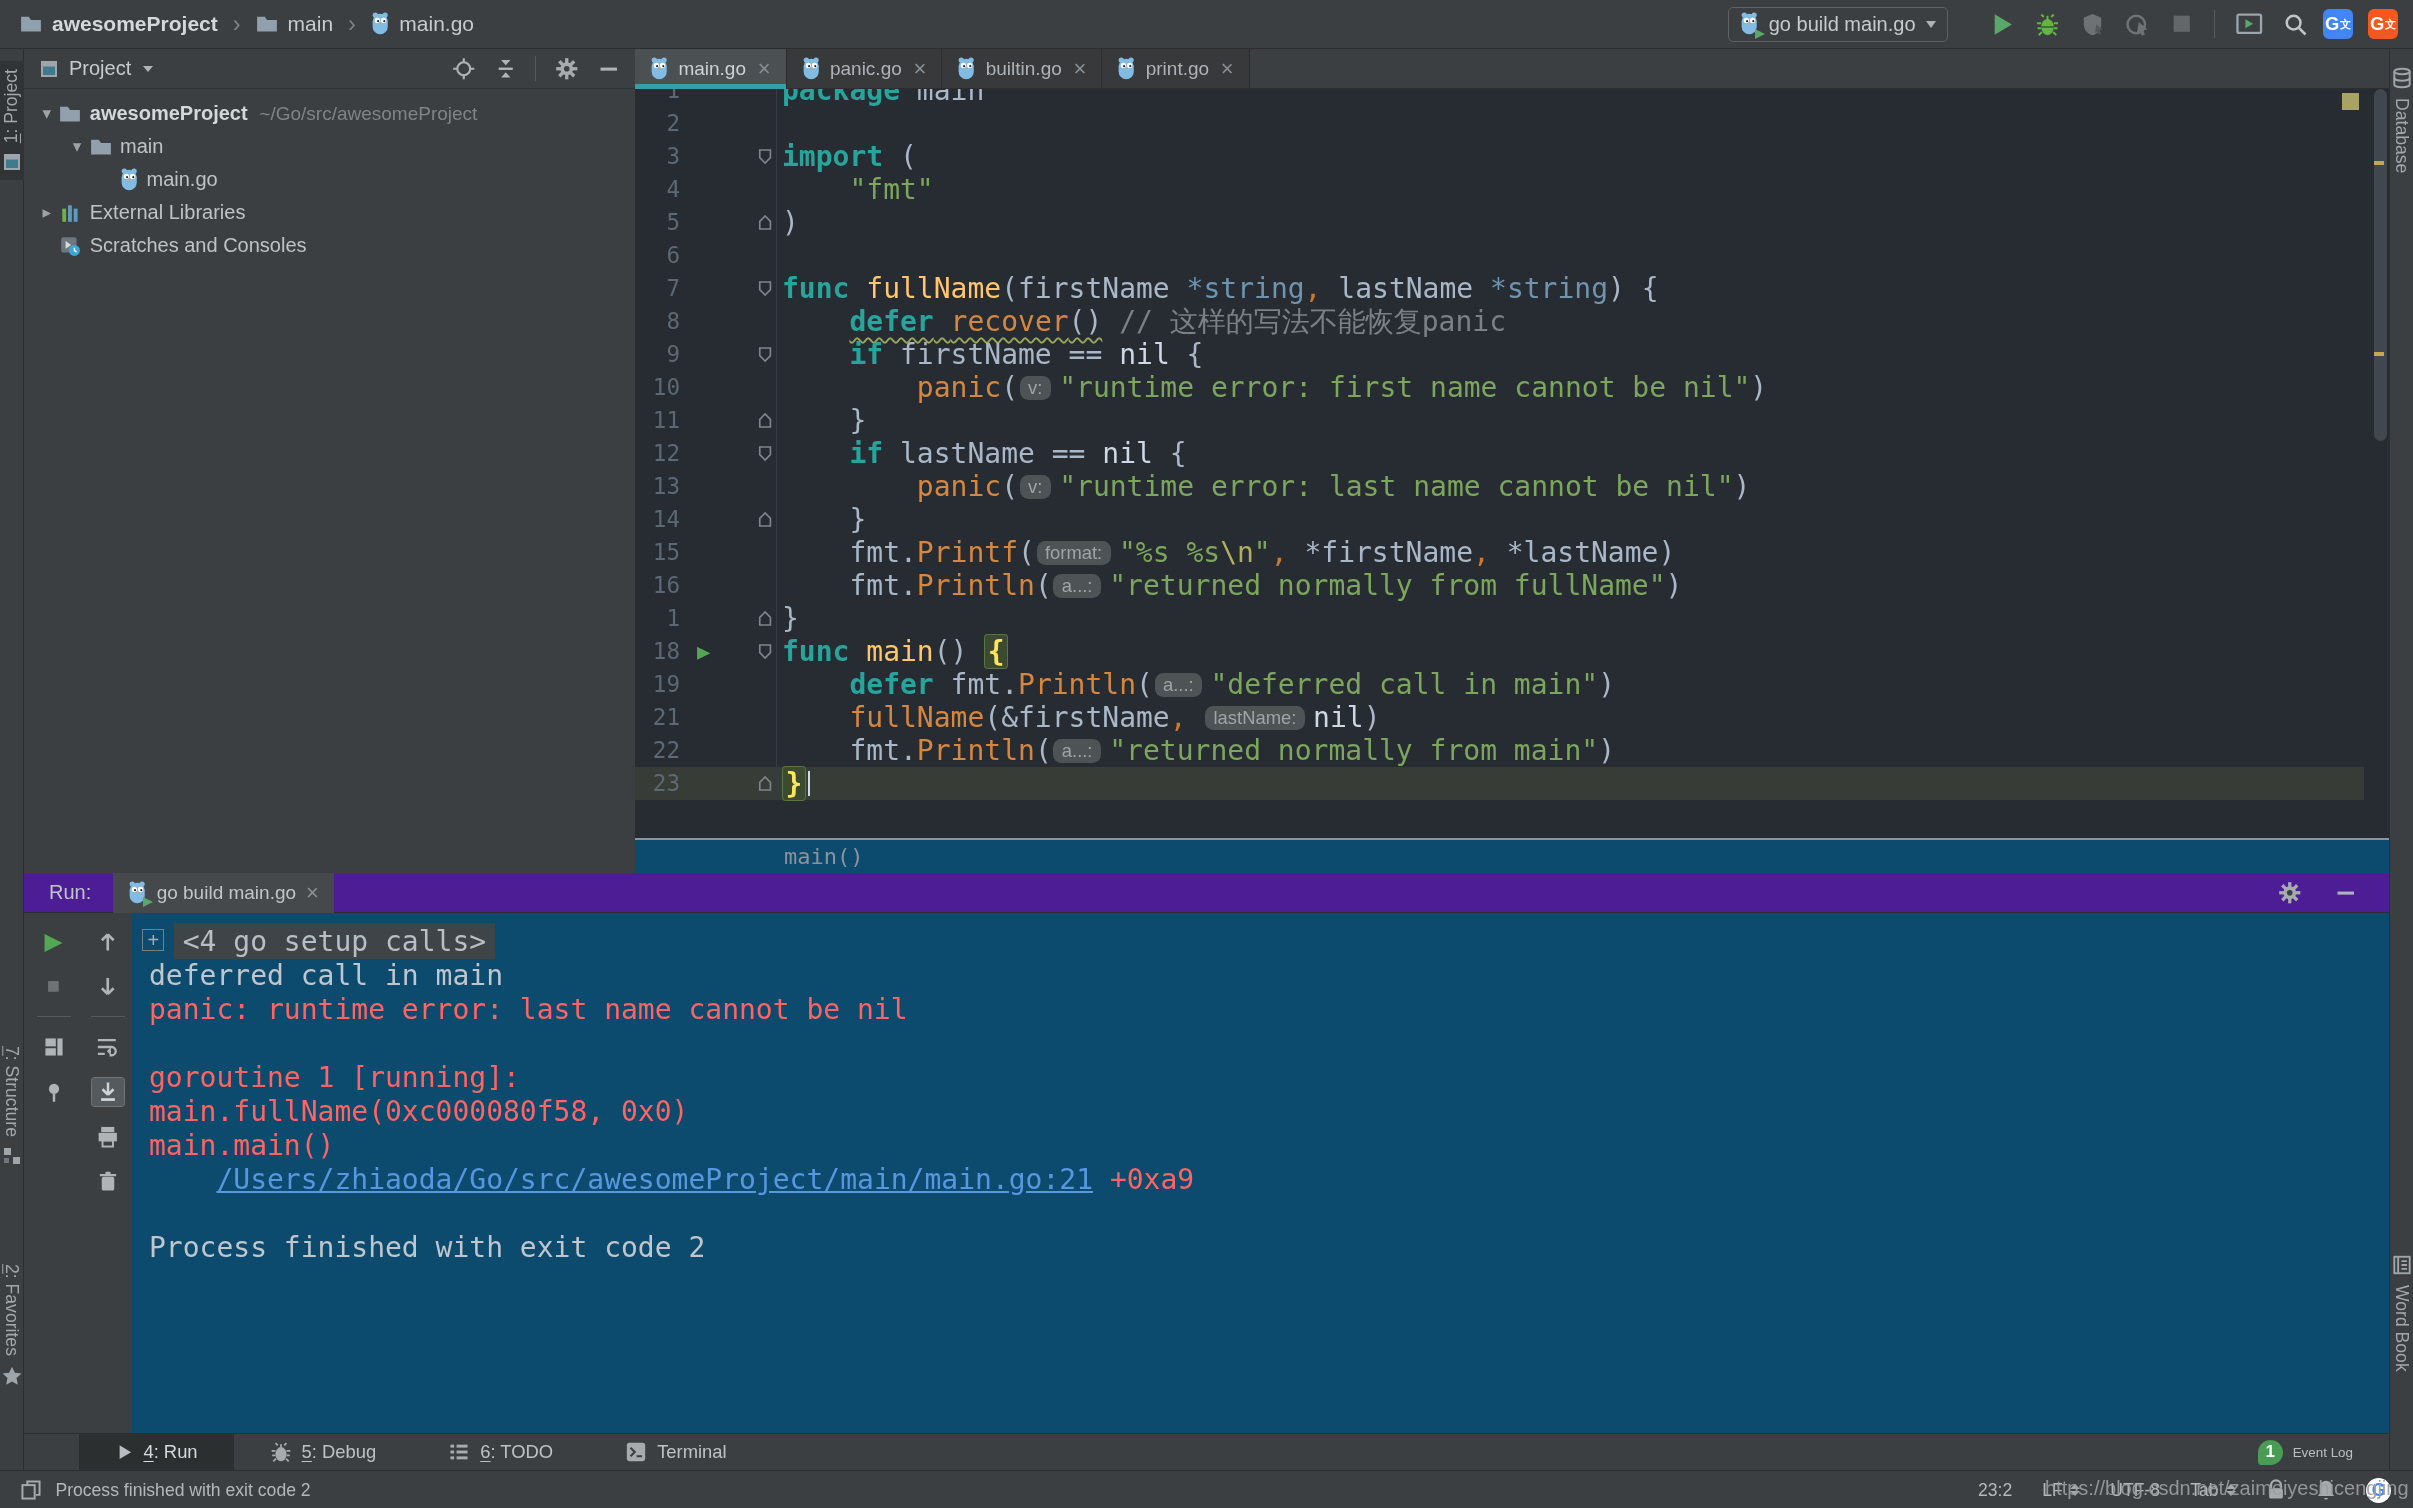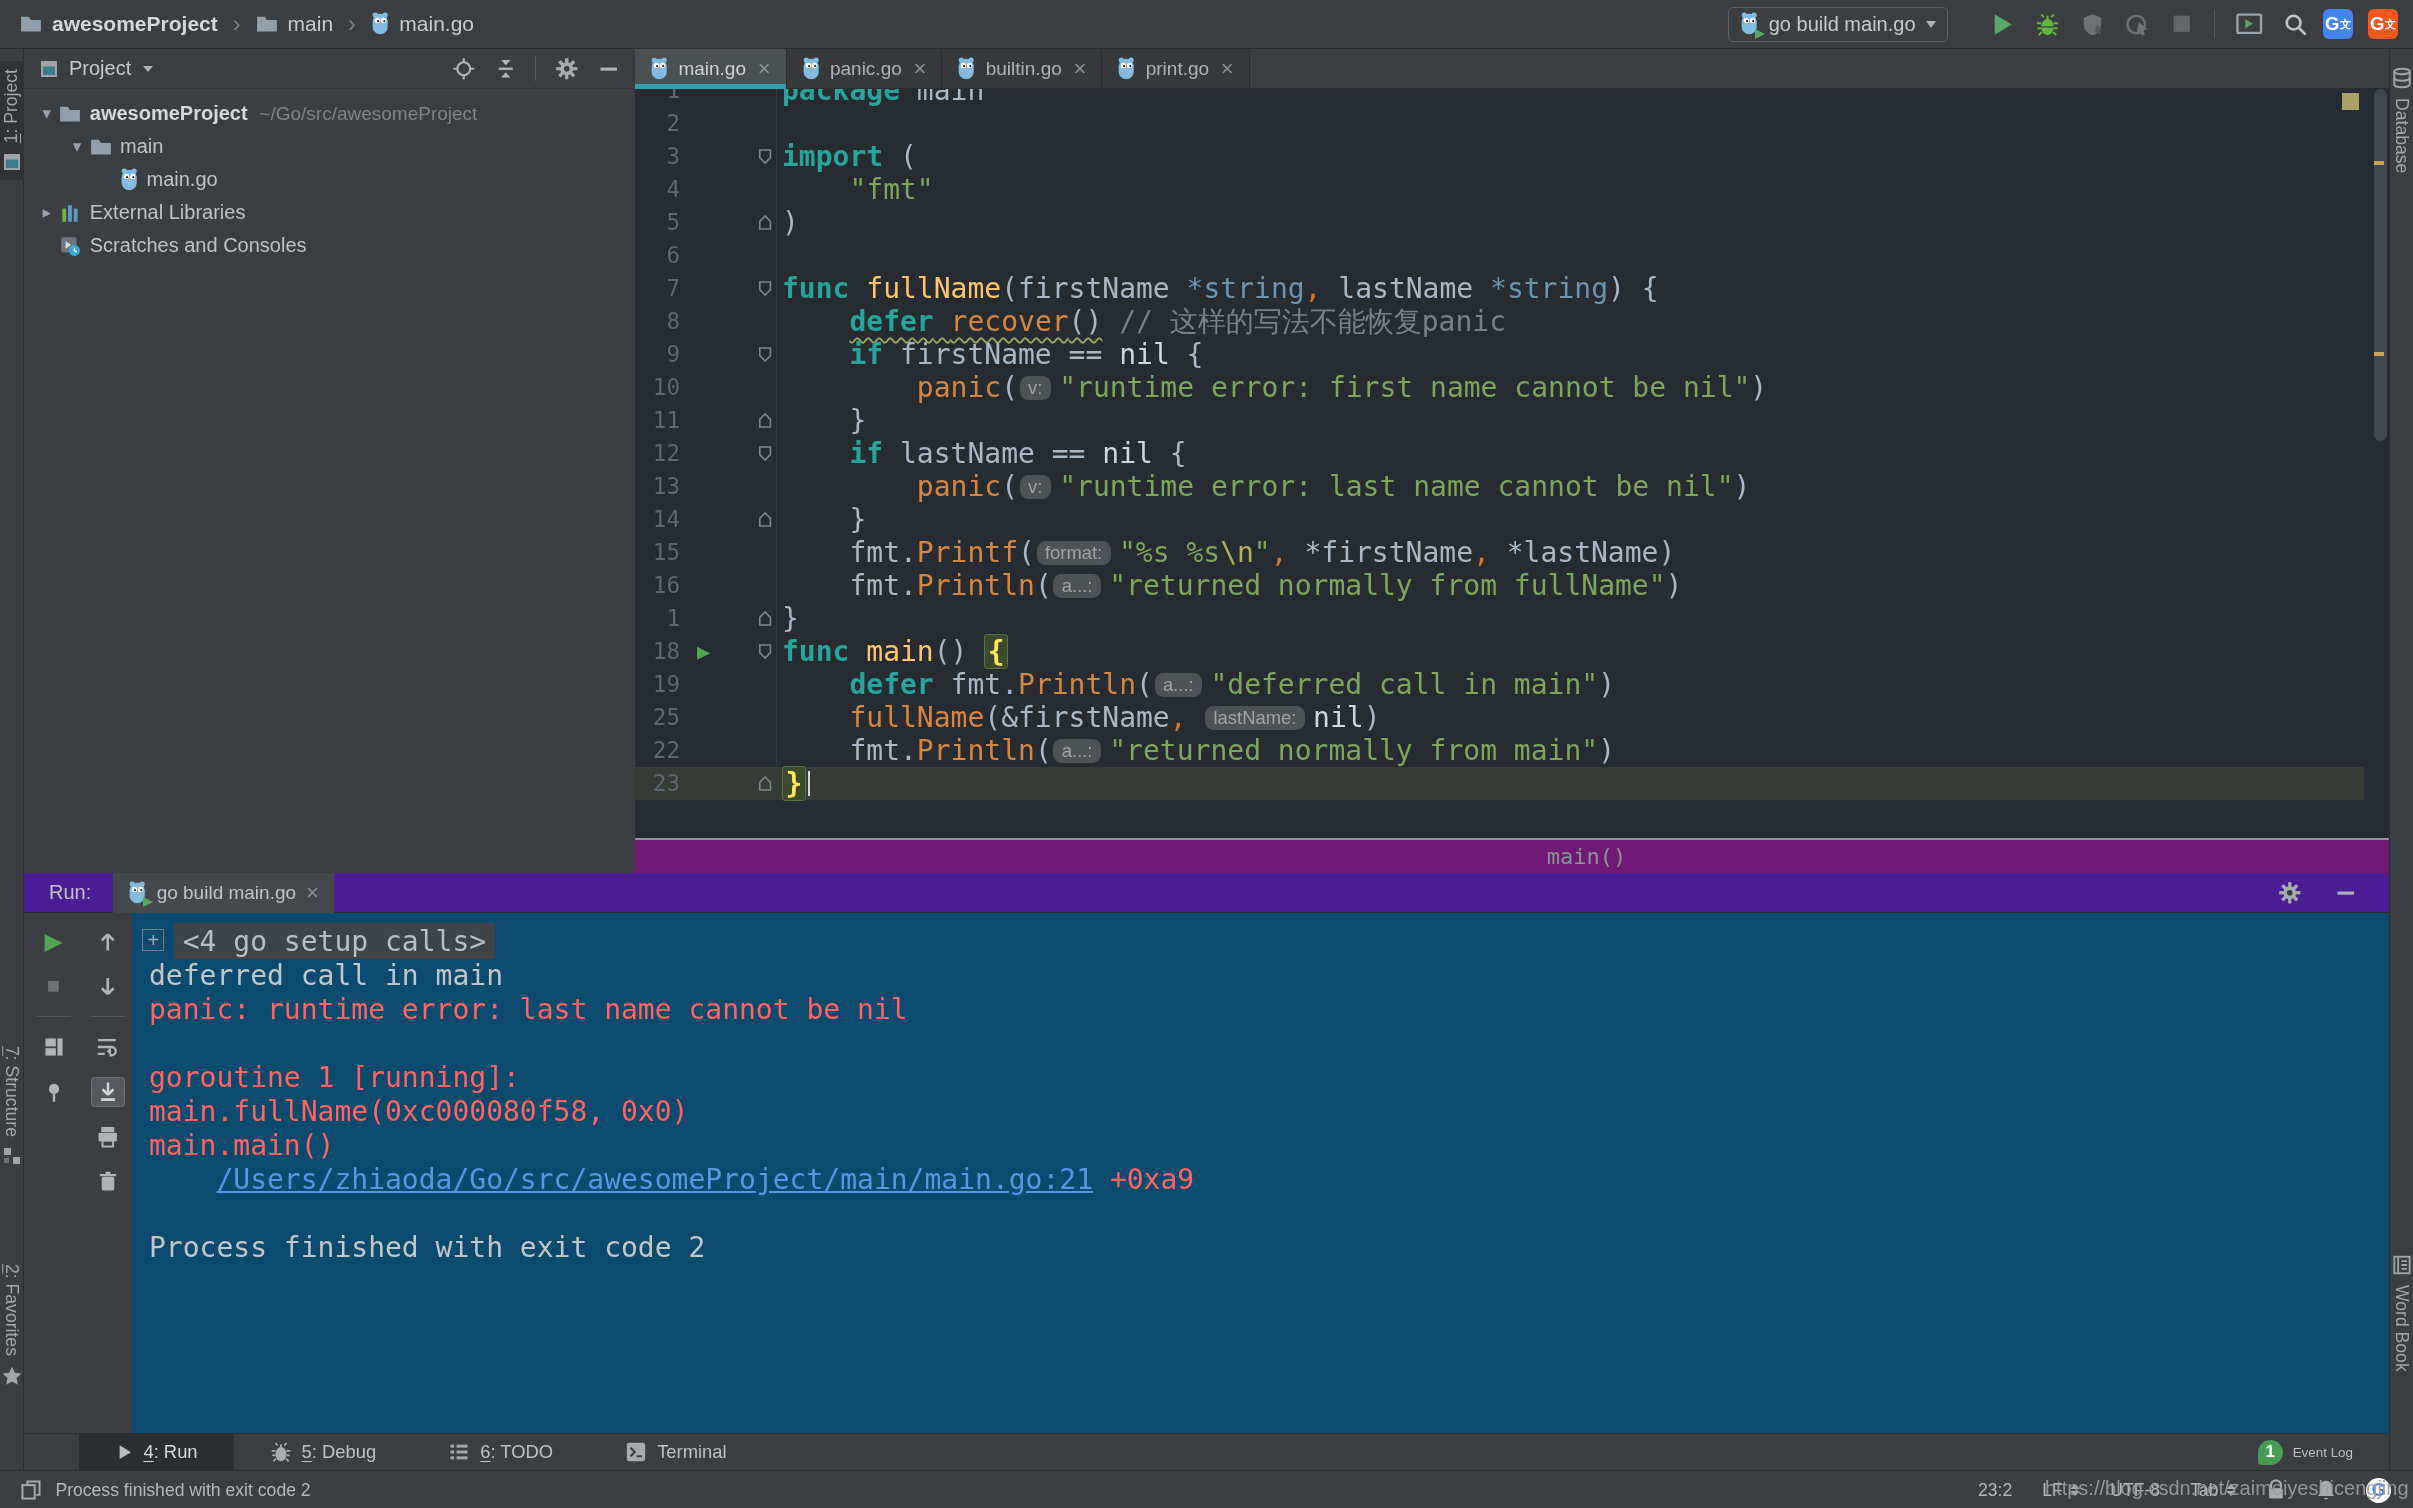--- a/index.html
+++ b/index.html
@@ -78,21 +78,21 @@
   .txt { color:#A9B7C6; }
   .brace { color:#FFE45E; background:#3C4A2F; border:1.7px solid #5A7544; border-radius:3.4px; padding:0 2.5px; font-weight:bold; }
   .squig { text-decoration-line:underline; text-decoration-style:wavy; text-decoration-color:#9BA657; text-decoration-thickness:1.7px; text-underline-offset:5.9px; }
   .typo { text-decoration-line:underline; text-decoration-style:wavy; text-decoration-color:#55A35F; text-decoration-thickness:1.7px; text-underline-offset:5.9px; }
   .inlay { display:inline-block; background:#4E5356; color:#A0A4A7; border-radius:8.4px; font-size:18.4px; font-family:"Liberation Sans",sans-serif; line-height:24px; padding:0 8.4px; margin:0 8.4px 0 1.7px; vertical-align:3.4px; cursor:pointer; }
   .caret-bar { display:inline-block; width:2.5px; height:25px; background:#D4DCE3; vertical-align:-3.4px; margin-left:1.7px; }
   #insp-square { position:absolute; top:44px; right:30px; width:17px; height:17px; background:#A8A265; }
   #scroll-thumb { position:absolute; top:40px; right:1.7px; width:13.4px; height:352px; background:#454C55; border-radius:6.7px; opacity:.85; }
   .stripe-mark { position:absolute; right:5px; width:10px; height:4.2px; background:#C7A84C; }
   #ed-split { position:absolute; left:0; right:0; bottom:34px; height:1.7px; background:#8E9399; }
-  #ed-crumbs { position:absolute; left:0; right:0; bottom:0; height:34px; background:#701a75; font-family:"DejaVu Sans Mono",monospace; font-size:22px; color:#8C939B; line-height:34px; padding-left:149px;text-align:center; }
+  #ed-crumbs { position:absolute; left:0; right:0; bottom:0; height:34px; background:#0c4a6e; font-family:"DejaVu Sans Mono",monospace; font-size:22px; color:#8C939B; line-height:34px; padding-left:149px; }
 
   
   #run-panel { position:absolute; left:24px; top:873px; width:2365px; height:560px; background:#272C33; }
   #rp-header { height:40px; background:#4c1d95; border-bottom:0.8px solid #2B2D2E; display:flex; align-items:center; }
   #rp-header .rlabel { font-size:20px; color:#C0C5C9; padding:0 22px 0 25px; }
   .rtab { display:flex; align-items:center; gap:10px; height:40px; padding:0 15px; background:#46494B; font-size:19px; color:#C0C5C9; cursor:pointer; }
   .rtab .x { color:#8A9096; font-size:22px; }
   #rp-header .sp { flex:1; }
   #rp-header .hic { margin-right:32px; cursor:pointer; }
   #rp-body { position:absolute; left:0; top:40px; right:0; bottom:0; display:flex; }
@@ -629,21 +629,21 @@
           <div class="code"><span class="kw">func</span><span class="txt"> </span><span class="fn">main</span><span class="txt">() </span><span class="brace">{</span></div>
         </div>
         <div class="line">
           <div class="gut">
             <span class="num">19</span>
           </div>
           <div class="code"><span class="txt">    </span><span class="kw">defer</span><span class="txt"> fmt.</span><span class="call">Println</span><span class="txt">(</span><span class="inlay">a...:</span><span class="str">"deferred call in main"</span><span class="txt">)</span></div>
         </div>
         <div class="line">
           <div class="gut">
-            <span class="num">25</span>
+            <span class="num">21</span>
           </div>
           <div class="code"><span class="txt">    </span><span class="call">fullName</span><span class="txt">(&amp;firstName</span><span class="op">,</span><span class="txt"> </span><span class="inlay">lastName:</span><span class="lit">nil</span><span class="txt">)</span></div>
         </div>
         <div class="line">
           <div class="gut">
             <span class="num">22</span>
           </div>
           <div class="code"><span class="txt">    fmt.</span><span class="call">Println</span><span class="txt">(</span><span class="inlay">a...:</span><span class="str">"returned normally from main"</span><span class="txt">)</span></div>
         </div>
         <div class="line cur">

